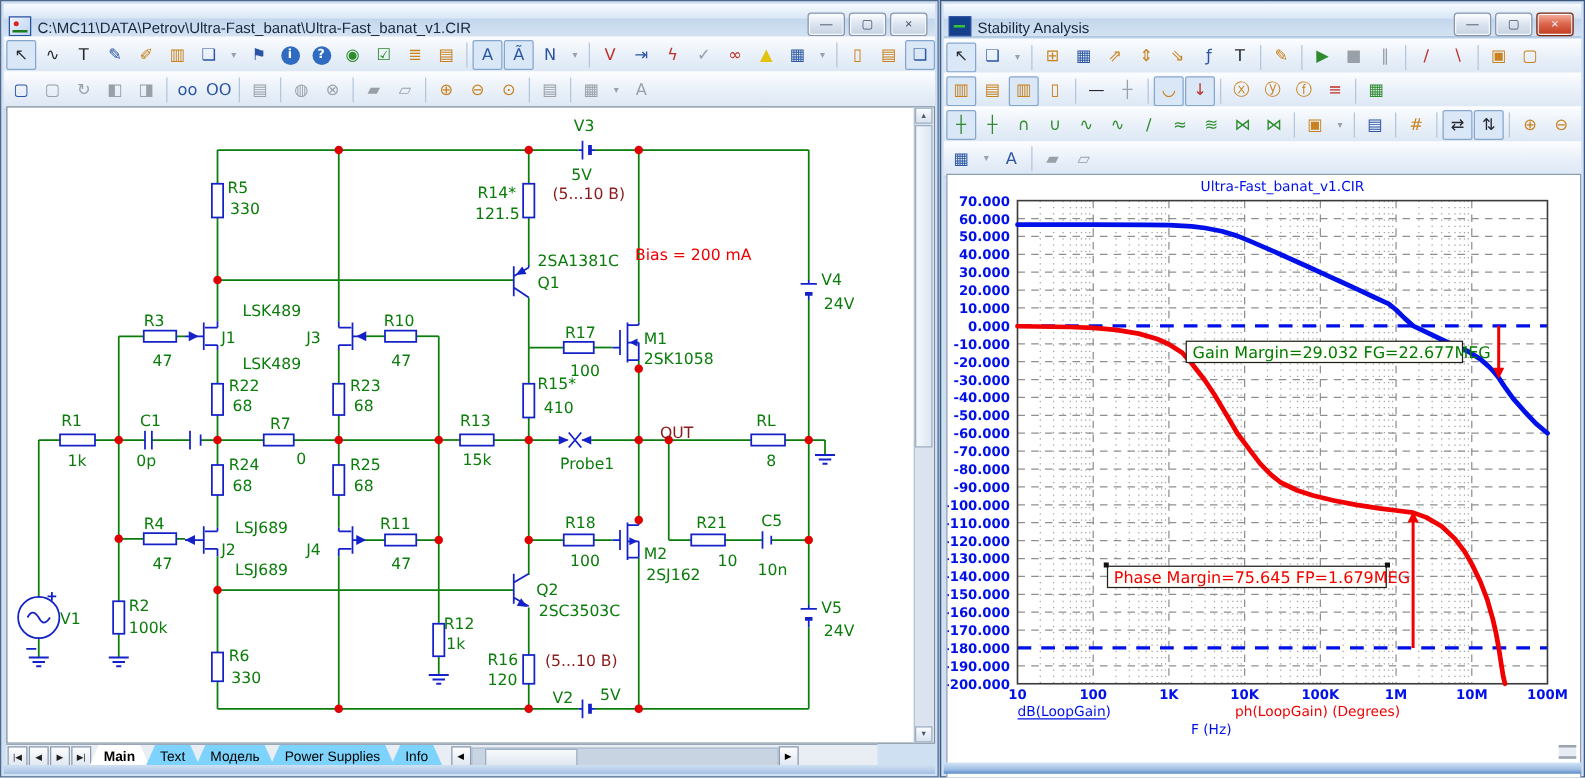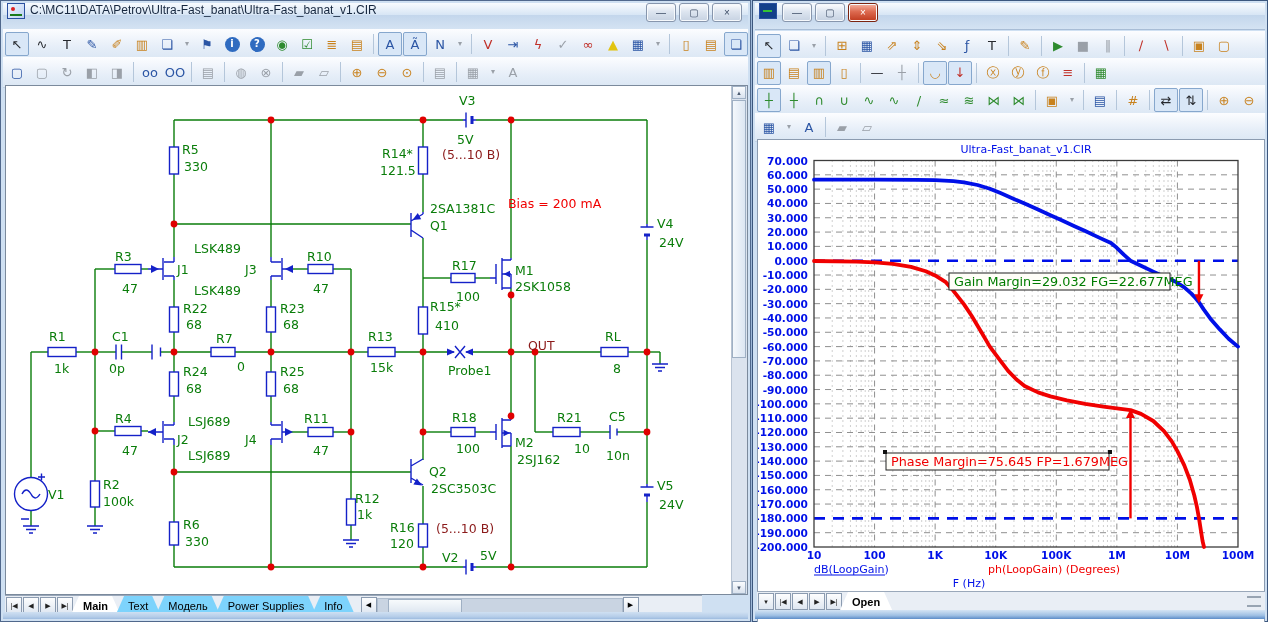--- a/index.html
+++ b/index.html
@@ -2,21 +2,21 @@
 <html><head>
 <meta charset="utf-8">
 <style>
   html,body{margin:0;padding:0}
   body{width:1268px;height:622px;position:relative;overflow:hidden;background:#9db8d8;
        font-family:"Liberation Sans",sans-serif;-webkit-font-smoothing:antialiased}
   .win{position:absolute;top:0;height:622px;background:#cfe0f2;box-sizing:border-box;border:1px solid #50688c}
   #left-window{left:0;width:751px}
   #right-window{left:752px;width:516px;border-color:#3c577e}
   
-  .titlebar{position:absolute;left:2px;right:2px;top:2px;height:26px;display:flex;align-items:flex-start;gap:5px;
+  .titlebar{position:absolute;left:2px;right:2px;top:2px;height:26px;display:flex;align-items:flex-end;gap:5px;
             padding:0 4px;background:linear-gradient(#f8fbfe,#d8e6f5 45%,#c3d6ec 46%,#d4e3f3);
             border-bottom:1px solid #a8bdd6;font-size:12px;color:#16273f;white-space:nowrap}
   .win-icon{width:16px;height:14px;flex:0 0 auto;border:1px solid #2a50a0;position:relative;
             background:linear-gradient(135deg,#eef4ff,#bcd2f2)}
   .win-icon::before{content:"";position:absolute;left:3px;top:3px;width:4px;height:4px;background:#d22;border-radius:50%}
   .win-icon::after{content:"";position:absolute;left:2px;bottom:2px;right:2px;height:2px;background:#1b7a1b}
   #right-window .win-icon{background:#13408a}
   #right-window .win-icon::before{background:#35c335;border-radius:0;height:2px;width:9px;top:6px}
   #right-window .win-icon::after{display:none}
   .title-text{flex:1;overflow:hidden;text-overflow:ellipsis}
@@ -410,20 +410,21 @@
         </div>
         <div class="hs-btn">▶</div>
       </div>
     </div>
   <div class="bottom-frame"></div>
 </div>
 
 <div class="win" id="right-window">
   <div class="titlebar">
     <div class="win-icon"></div>
+    <div class="title-text">Stability Analysis</div>
     <div class="cap-btns" id="rw-capbtns">
         <div class="cap-btn">—</div>
         <div class="cap-btn">▢</div>
         <div class="cap-btn close-active">×</div>
       </div>
   </div>
   <div class="toolbar" id="rw-tb1" style="top:30px;height:27px">
       <div class="tb-btn pressed" style="color: rgb(38, 41, 46);">↖</div>
       <div class="tb-btn" style="color: rgb(43, 85, 164);">❏</div>
       <div class="tb-btn narrow" style="color: rgb(154, 160, 168);">▾</div>
@@ -639,25 +640,15 @@
         <text x="1114.85" y="557" fill="#0010e8" font-size="10.6" font-weight="bold" text-anchor="middle">1M</text>
         <text x="1175.42" y="557" fill="#0010e8" font-size="10.6" font-weight="bold" text-anchor="middle">10M</text>
         <text x="1235.99" y="557" fill="#0010e8" font-size="10.6" font-weight="bold" text-anchor="middle">100M</text>
         <text x="812" y="571" fill="#0010e8" font-size="11">dB(LoopGain)</text>
         <line x1="812" y1="573" x2="883" y2="573" stroke="#0010e8" stroke-width="1"></line>
         <text x="986" y="571" fill="#f00000" font-size="11">ph(LoopGain) (Degrees)</text>
         <text x="967" y="585" fill="#0010e8" font-size="11" text-anchor="middle">F (Hz)</text>
       </svg>
   </div>
 
-  <div class="tabbar" id="rw-tabbar" style="top:590px;width:508px">
-      <div class="tabnav">
-        <div class="nbtn">▾</div>
-        <div class="nbtn">|◀</div>
-        <div class="nbtn">◀</div>
-        <div class="nbtn">▶</div>
-        <div class="nbtn">▶|</div>
-      </div>
-      <div class="tab active">Open</div>
-    </div>
   <div class="resize-grip"></div>
   <div class="bottom-frame"></div>
 </div>
 
 </body></html>

